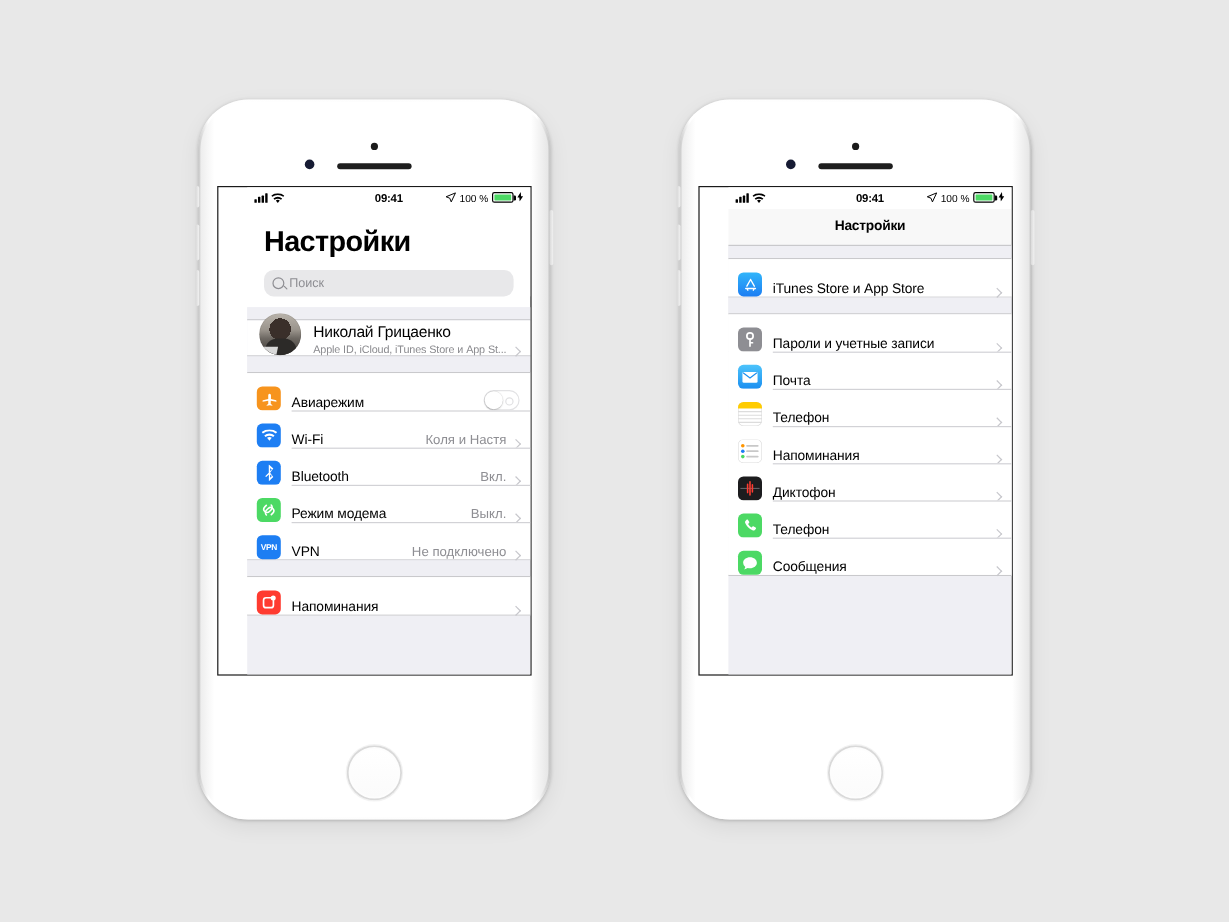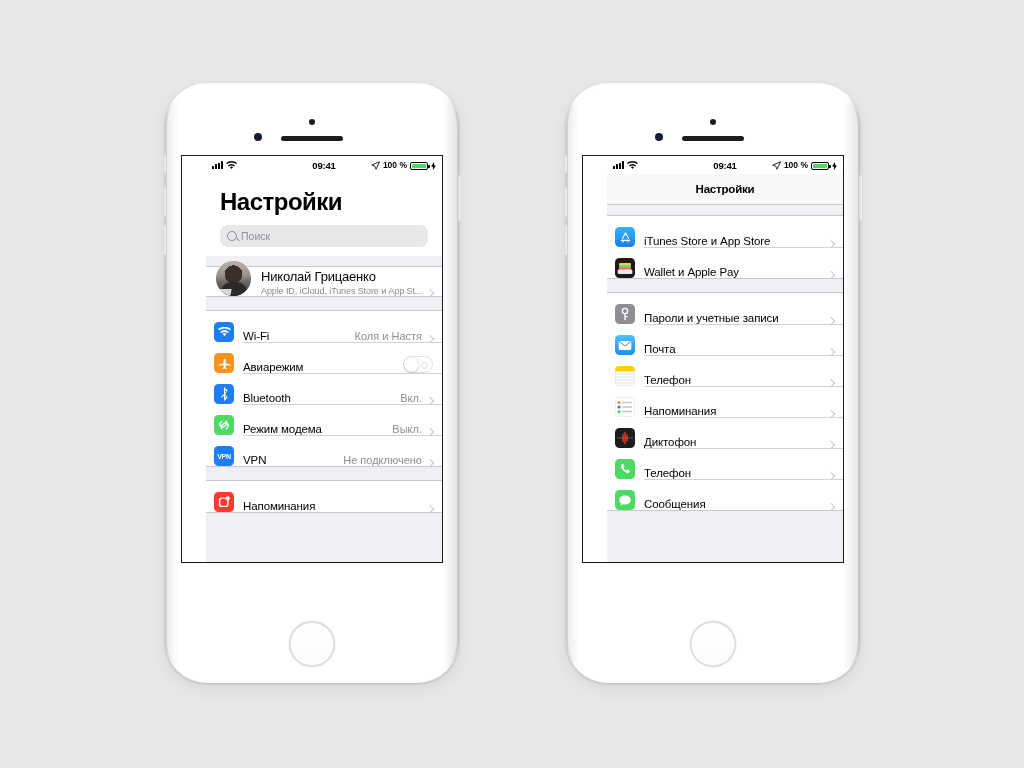--- a/index.html
+++ b/index.html
@@ -127,26 +127,26 @@
     position: absolute;
     left: 0; right: 0;
     text-align: center;
     font-size: 9.5px;
     font-weight: bold;
     letter-spacing: -0.2px;
   }
   .sb-right {
     margin-left: auto;
     display: flex;
-    align-items: flex-end;
+    align-items: flex-start;
     gap: 3px;
     position: relative;
     z-index: 2;
     font-size: 8.5px;
-    font-weight: 700;
+    font-weight: 400;
   }
   .bars { display: flex; align-items: flex-end; gap: 1px; height: 8px; }
   .bars i { width: 2px; background: #000; border-radius: 0.5px; display: block; }
   .bars i:nth-child(1) { height: 3px; }
   .bars i:nth-child(2) { height: 5px; }
   .bars i:nth-child(3) { height: 6.5px; }
   .bars i:nth-child(4) { height: 8px; }
 
   .battery {
     width: 18px; height: 8.5px;
@@ -434,42 +434,42 @@
               <div class="p-sub">Apple ID, iCloud, iTunes Store и App St...</div>
             </div>
             <span class="chev"></span>
           </div>
         </div>
 
         <div class="gap"></div>
 
         <div class="group">
           <div class="row">
+            <span class="ico" style="background:#f7941d">
+              <svg width="13" height="13" viewBox="0 0 16 16">
+                  <path d="M15 9.3 9.6 7.9V4.2c0-.8-.6-1.6-1.4-1.6s-1.4.8-1.4 1.6v3.7L1.4 9.3c-.3.1-.4.3-.4.6v.9l5.8-1v3.3l-1.6 1v.8l2.9-.6 2.9.6v-.8l-1.6-1v-3.3l5.8 1v-.9c0-.3-.1-.5-.4-.6z" fill="#fff"></path>
+                </svg>
+            </span>
+            <span class="label">Авиарежим</span>
+            <span class="toggle">
+                <span class="knob"></span>
+                <span class="hole"></span>
+              </span>
+          </div>
+          <div class="row">
             <span class="ico" style="background:#1d7ef3">
               <svg width="13" height="10" viewBox="0 0 16 12">
                   <path d="M8 11.2 5.6 8.3a3.8 3.8 0 0 1 4.8 0z" fill="#fff"></path>
                   <path d="M8 6.1a6 6 0 0 0-3.9 1.4L2.7 5.9a8.2 8.2 0 0 1 10.6 0l-1.4 1.6A6 6 0 0 0 8 6.1z" fill="#fff"></path>
                   <path d="M8 1.6a10.5 10.5 0 0 0-6.6 2.3L0 2.4a12.6 12.6 0 0 1 16 0l-1.4 1.5A10.5 10.5 0 0 0 8 1.6z" fill="#fff"></path>
                 </svg>
             </span>
             <span class="label">Wi-Fi</span>
             <span class="value">Коля и Настя</span>
             <span class="chev"></span>
-          </div>
-          <div class="row">
-            <span class="ico" style="background:#f7941d">
-              <svg width="13" height="13" viewBox="0 0 16 16">
-                  <path d="M15 9.3 9.6 7.9V4.2c0-.8-.6-1.6-1.4-1.6s-1.4.8-1.4 1.6v3.7L1.4 9.3c-.3.1-.4.3-.4.6v.9l5.8-1v3.3l-1.6 1v.8l2.9-.6 2.9.6v-.8l-1.6-1v-3.3l5.8 1v-.9c0-.3-.1-.5-.4-.6z" fill="#fff"></path>
-                </svg>
-            </span>
-            <span class="label">Авиарежим</span>
-            <span class="toggle">
-                <span class="knob"></span>
-                <span class="hole"></span>
-              </span>
           </div>
           <div class="row">
             <span class="ico" style="background:#1d7ef3">
               <svg width="9" height="14" viewBox="0 0 10 16">
                   <path d="M4.4 8 1 11.2l.9.9 2.6-2.4V16l4.2-4-3-4 3-4L4.5 0H4.4zm1.3 1.7L7.4 11 5.7 12.6zm0-3.4V3.4L7.4 5z" fill="#fff"></path>
                 </svg>
             </span>
             <span class="label">Bluetooth</span>
             <span class="value">Вкл.</span>
             <span class="chev"></span>
@@ -564,32 +564,20 @@
         <div class="group">
           <div class="row">
             <span class="ico" style="background:linear-gradient(180deg,#31b5fa,#1d7ef3)">
               <svg width="13" height="13" viewBox="0 0 16 16">
                   <path d="M8 2.4 4.2 9.2M8 2.4l3.8 6.8M3 11.6h10M5.2 13.4l-.9-1.6M10.8 13.4l.9-1.6" fill="none" stroke="#fff" stroke-width="1.4" stroke-linecap="round"></path>
                 </svg>
             </span>
             <span class="label">iTunes Store и App Store</span>
             <span class="chev"></span>
           </div>
-          <div class="row">
-            <span class="ico" style="background:#1a1a1a">
-              <svg width="20" height="20" viewBox="0 0 20 20">
-                <rect x="4" y="5" width="12" height="3" rx="1" fill="#f7c948"></rect>
-                <rect x="4" y="7.5" width="12" height="3" rx="1" fill="#4cd964"></rect>
-                <rect x="4" y="10" width="12" height="3" rx="1" fill="#ff6b6b"></rect>
-                <rect x="2.6" y="11.5" width="14.8" height="4.6" rx="1.4" fill="#e9e9e9"></rect>
-              </svg>
-            </span>
-            <span class="label">Wallet и Apple Pay</span>
-            <span class="chev"></span>
-          </div>
         </div>
 
         <div class="gap"></div>
 
         <div class="group">
           <div class="row">
             <span class="ico" style="background:#8e8e93">
               <svg width="12" height="14" viewBox="0 0 12 16">
                   <circle cx="6" cy="4.6" r="3" fill="none" stroke="#fff" stroke-width="1.6"></circle>
                   <path d="M6 7.6v6.6M6 11h2.4" fill="none" stroke="#fff" stroke-width="1.6" stroke-linecap="round"></path>

